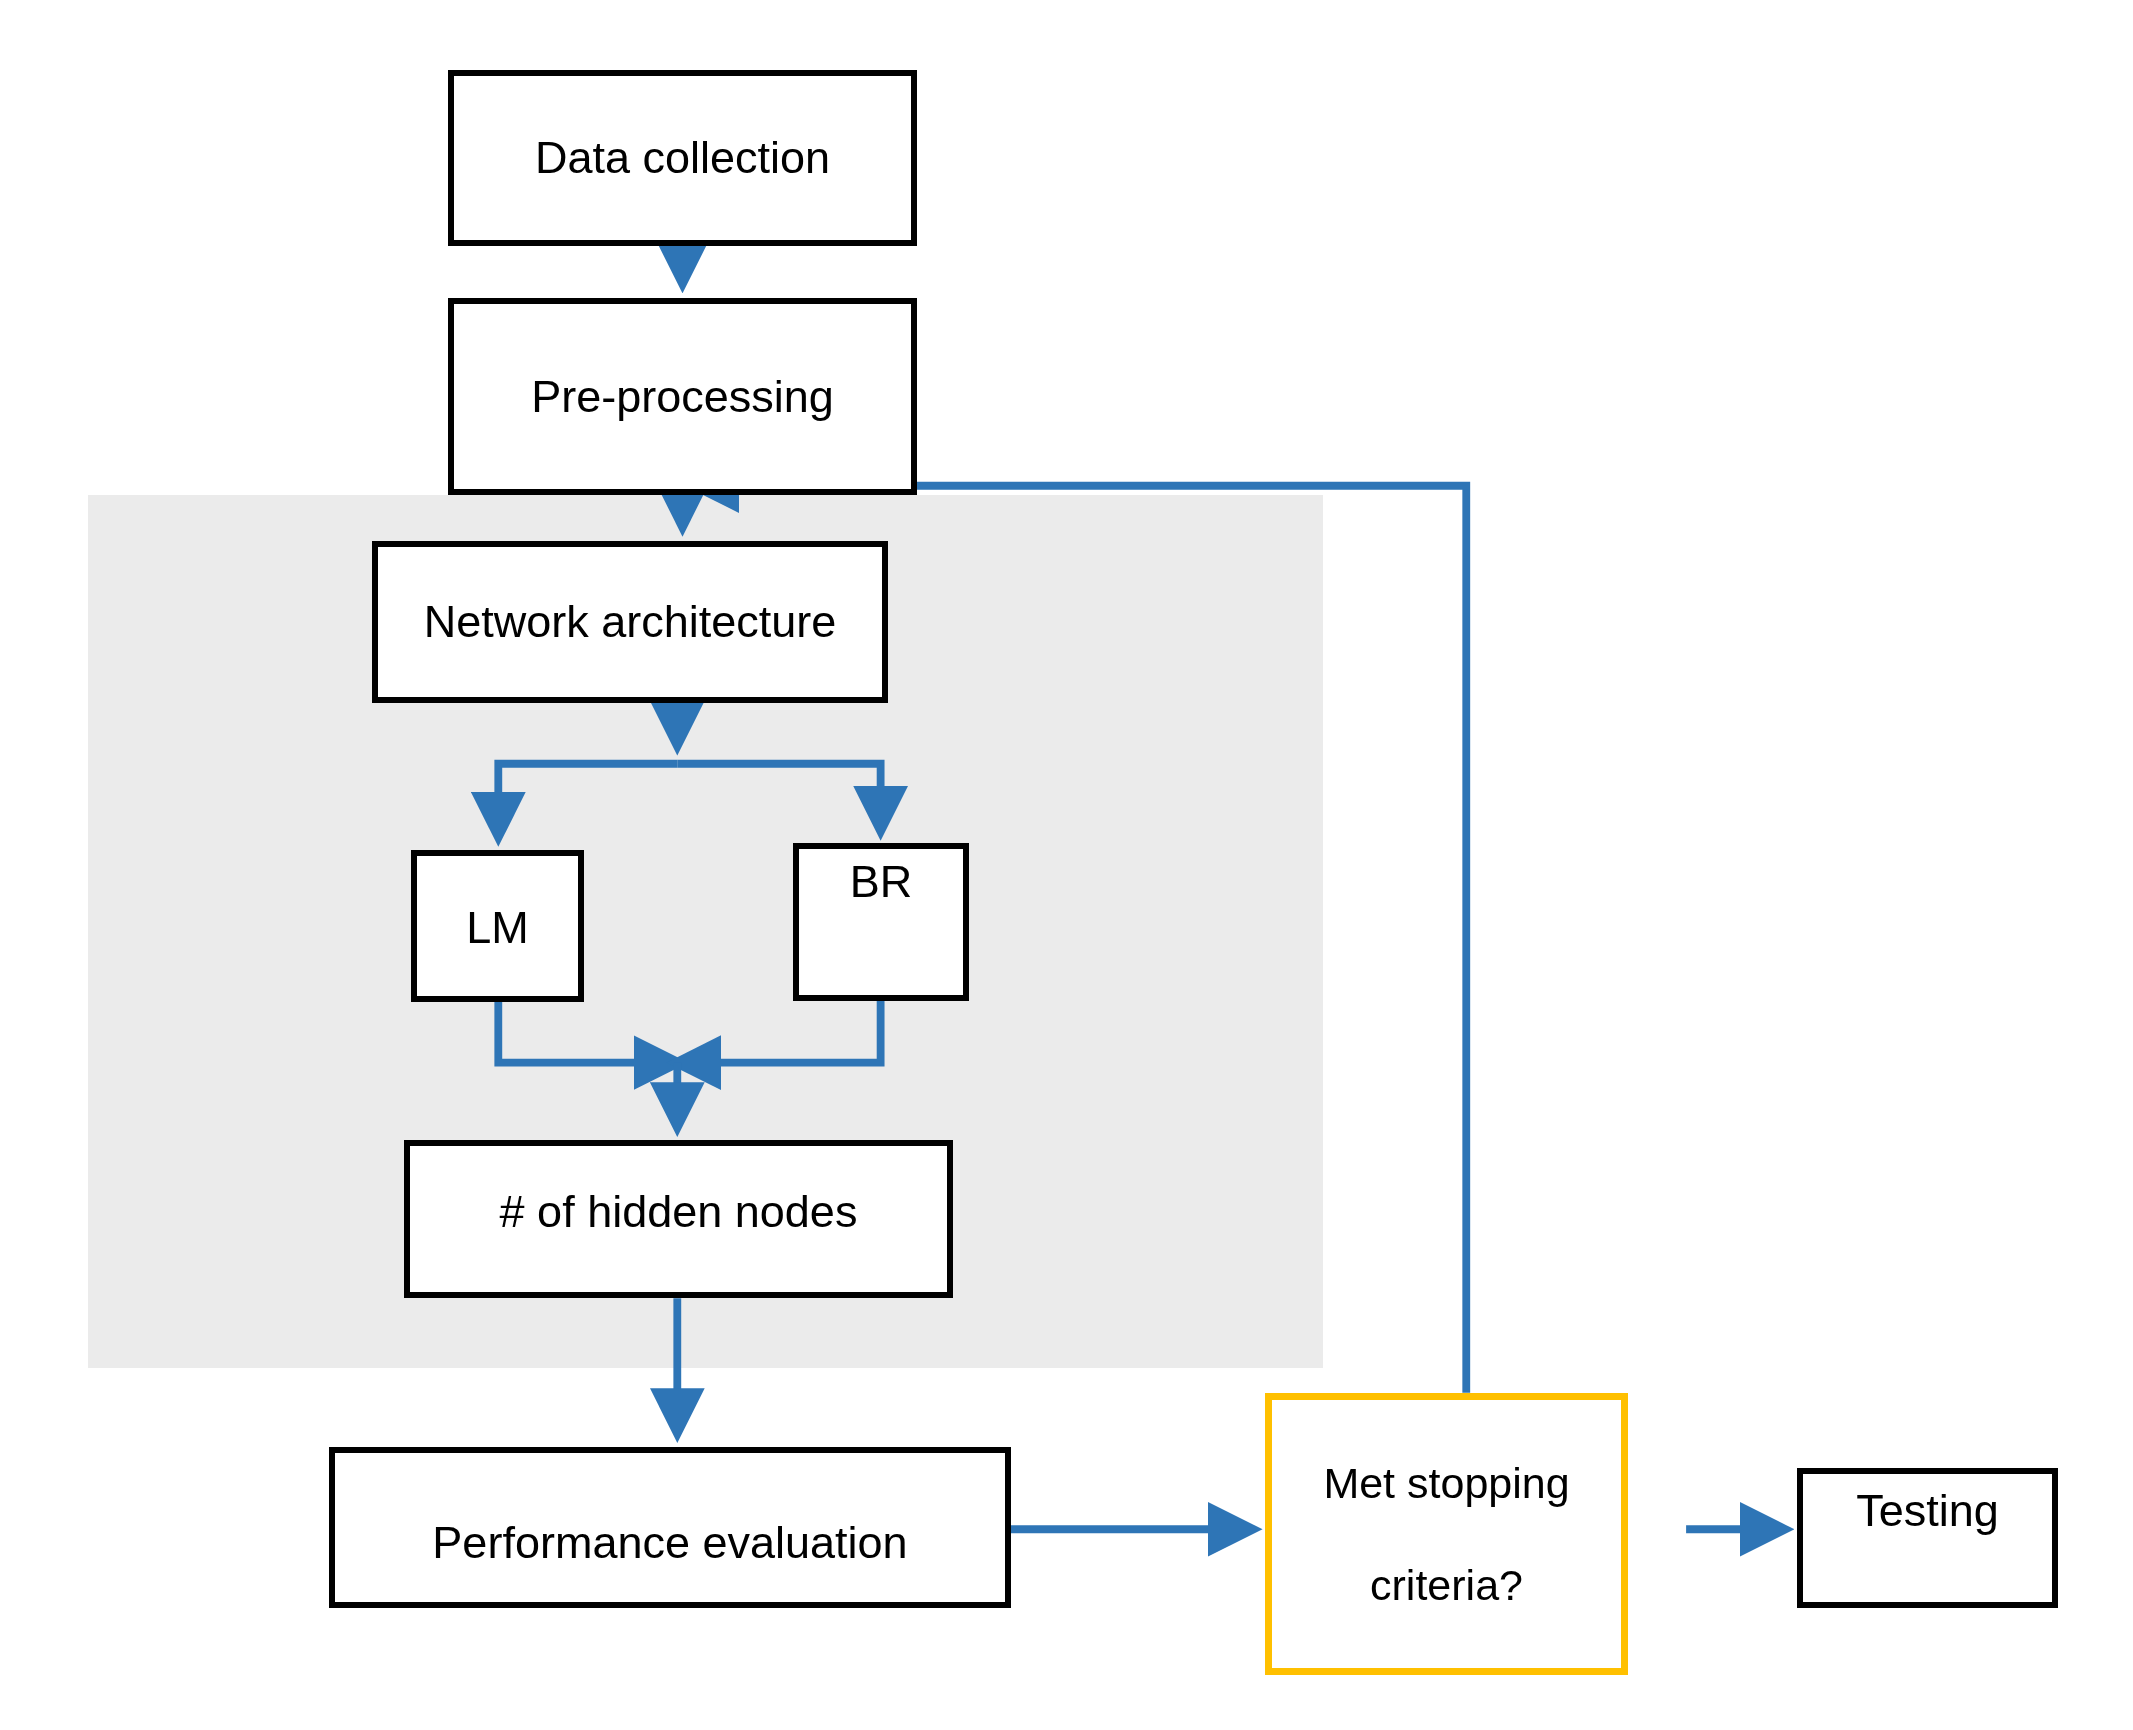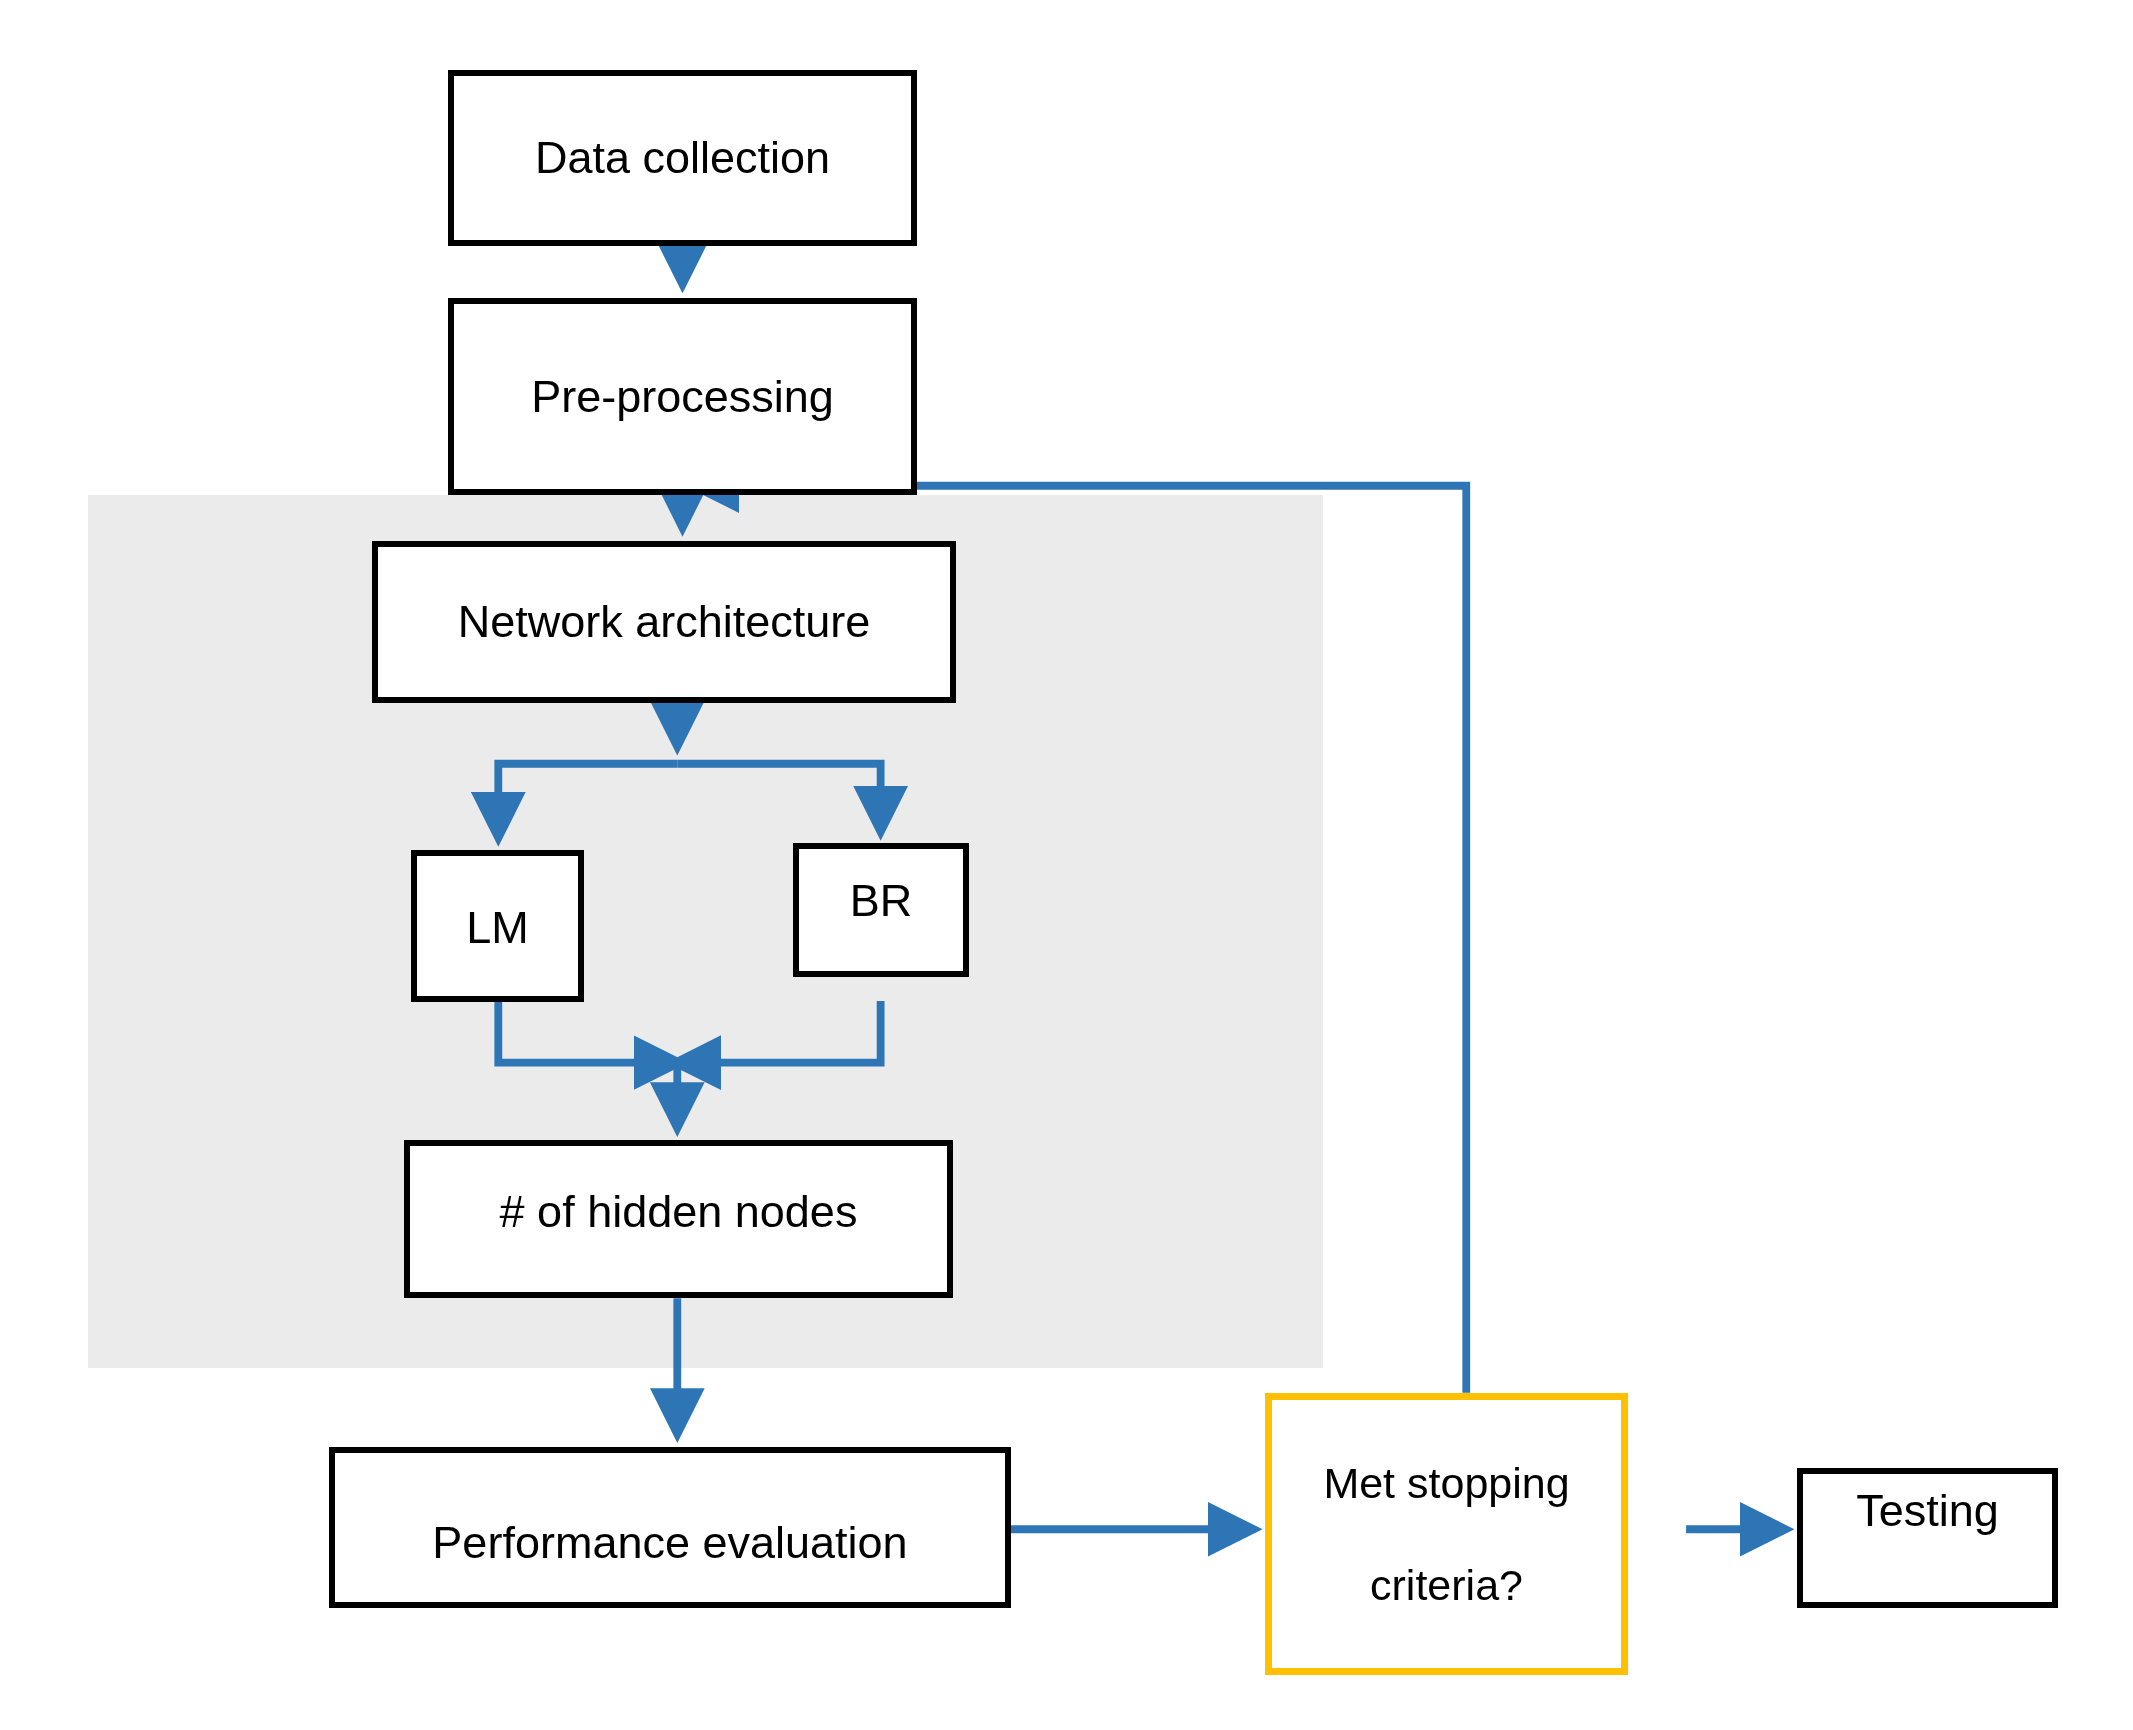--- a/index.html
+++ b/index.html
@@ -58,29 +58,29 @@
   </svg>
 
   <div class="node black" style="left:448px;top:70px;width:469px;height:176px;text-align:right;">
     <span class="lbl t52">Data collection</span>
   </div>
 
   <div class="node black" style="left:448px;top:298px;width:469px;height:197px;">
     <span class="lbl t52">Pre-processing</span>
   </div>
 
-  <div class="node black" style="left:372px;top:541px;width:584px;height:162px;">
+  <div class="node black" style="left:372px;top:541px;width:516px;height:162px;">
     <span class="lbl t52">Network architecture</span>
   </div>
 
   <div class="node black" style="left:411px;top:850px;width:173px;height:152px;align-items:flex-start;padding-top:39px;">
     <span class="lbl t52">LM</span>
   </div>
 
-  <div class="node black" style="left:793px;top:843px;width:176px;height:134px;align-items:flex-start;padding-top:19px;">
+  <div class="node black" style="left:793px;top:843px;width:176px;height:158px;align-items:flex-start;">
     <span class="lbl t52">BR</span>
   </div>
 
   <div class="node black" style="left:404px;top:1140px;width:549px;height:158px;align-items:flex-start;padding-top:33px;">
     <span class="lbl t52"># of hidden nodes</span>
   </div>
 
   <div class="node black" style="left:329px;top:1447px;width:682px;height:161px;align-items:center;padding-top:31px;">
     <span class="lbl t52">Performance evaluation</span>
   </div>

